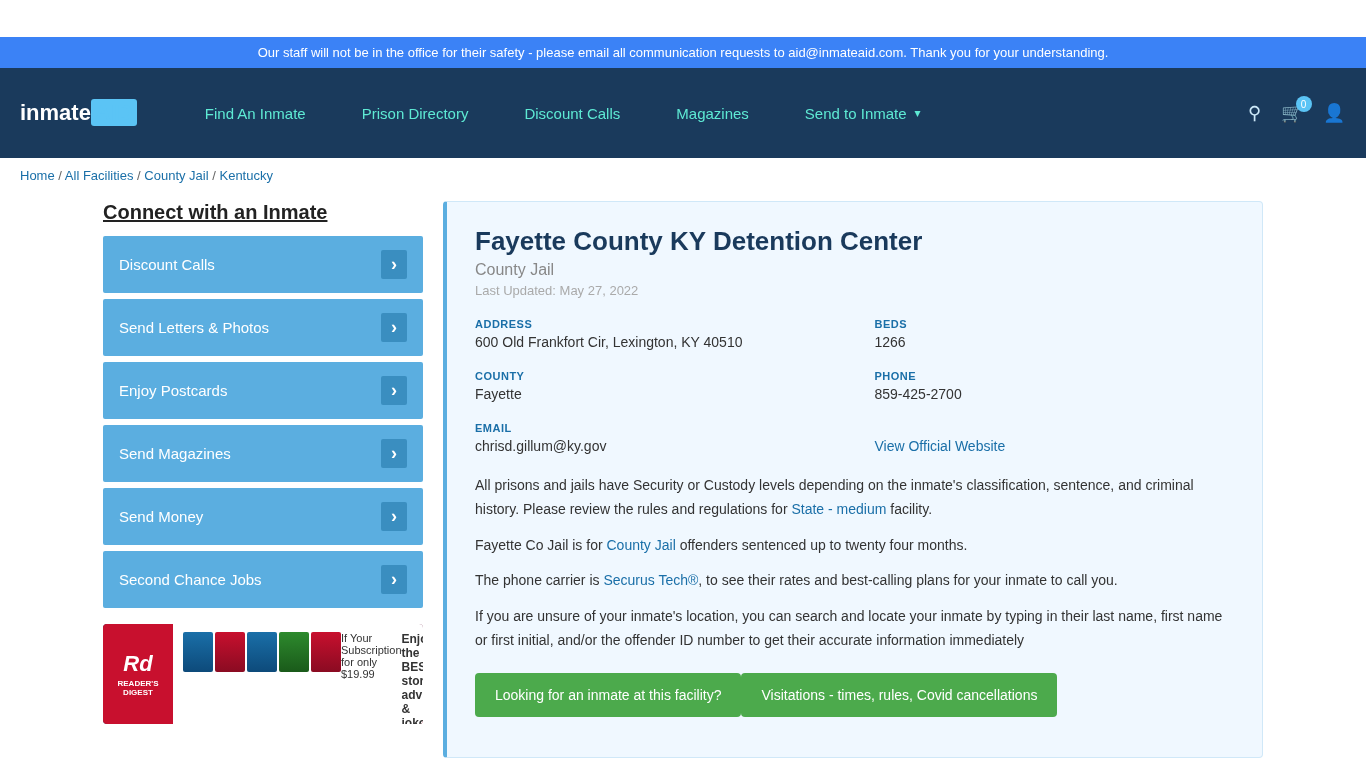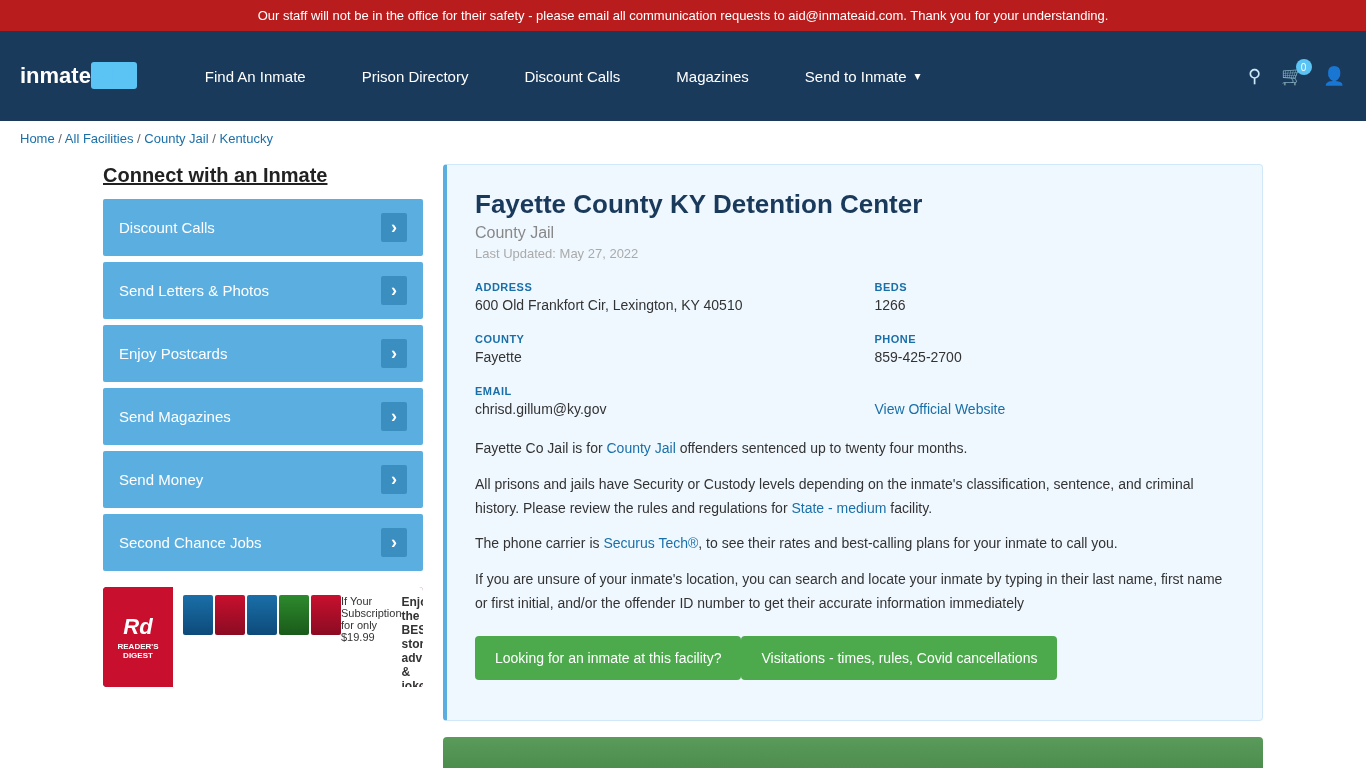--- a/index.html
+++ b/index.html
@@ -1,26 +1,27 @@
 <!DOCTYPE html>
 <html><head>
   <meta charset="utf-8">
   <style>
     * { box-sizing: border-box; margin: 0; padding: 0; }
     body { font-family: Arial, sans-serif; font-size: 14px; color: #333; background: #fff; }
 
     
     .alert-banner {
-      background: #b91c1c;
+      background: #3b82f6;
       color: #fff;
       text-align: center;
       padding: 8px 16px;
       font-size: 13px;
       white-space: nowrap;
       overflow: hidden;
+      margin-top: 37px;
     }
 
     
     .navbar {
       background: #1a3a5c;
       display: flex;
       align-items: center;
       padding: 0 20px;
       height: 90px;
     }
@@ -43,21 +44,21 @@
       border-radius: 3px;
       font-size: 22px;
     }
     .nav-links {
       display: flex;
       align-items: center;
       flex: 1;
       gap: 0;
     }
     .nav-link {
-      color: #ffffff;
+      color: #5eead4;
       text-decoration: none;
       font-size: 15px;
       padding: 0 28px;
       height: 65px;
       display: flex;
       align-items: center;
       cursor: pointer;
     }
     .nav-link-dropdown {
       display: flex;
@@ -440,24 +441,24 @@
           <div class="info-value">chrisd.gillum@ky.gov</div>
         </div>
         <div>
           <div class="info-label">&nbsp;</div>
           <a href="#" class="info-link">View Official Website</a>
         </div>
       </div>
 
       <div class="facility-desc">
         <p>
-          Fayette Co Jail is for <a href="#">County Jail</a> offenders sentenced up to twenty four months.
+          All prisons and jails have Security or Custody levels depending on the inmate's classification, sentence, and criminal history. Please review the rules and regulations for <a href="#">State - medium</a> facility.
         </p>
         <p>
-          All prisons and jails have Security or Custody levels depending on the inmate's classification, sentence, and criminal history. Please review the rules and regulations for <a href="#">State - medium</a> facility.
+          Fayette Co Jail is for <a href="#">County Jail</a> offenders sentenced up to twenty four months.
         </p>
         <p>
           The phone carrier is <a href="#">Securus Tech®</a>, to see their rates and best-calling plans for your inmate to call you.
         </p>
         <p>If you are unsure of your inmate's location, you can search and locate your inmate by typing in their last name, first name or first initial, and/or the offender ID number to get their accurate information immediately</p>
       </div>
 
       <div class="action-buttons">
         <a href="#" class="action-btn-green">Looking for an inmate at this facility?</a>
         <a href="#" class="action-btn-green">Visitations - times, rules, Covid cancellations</a>

